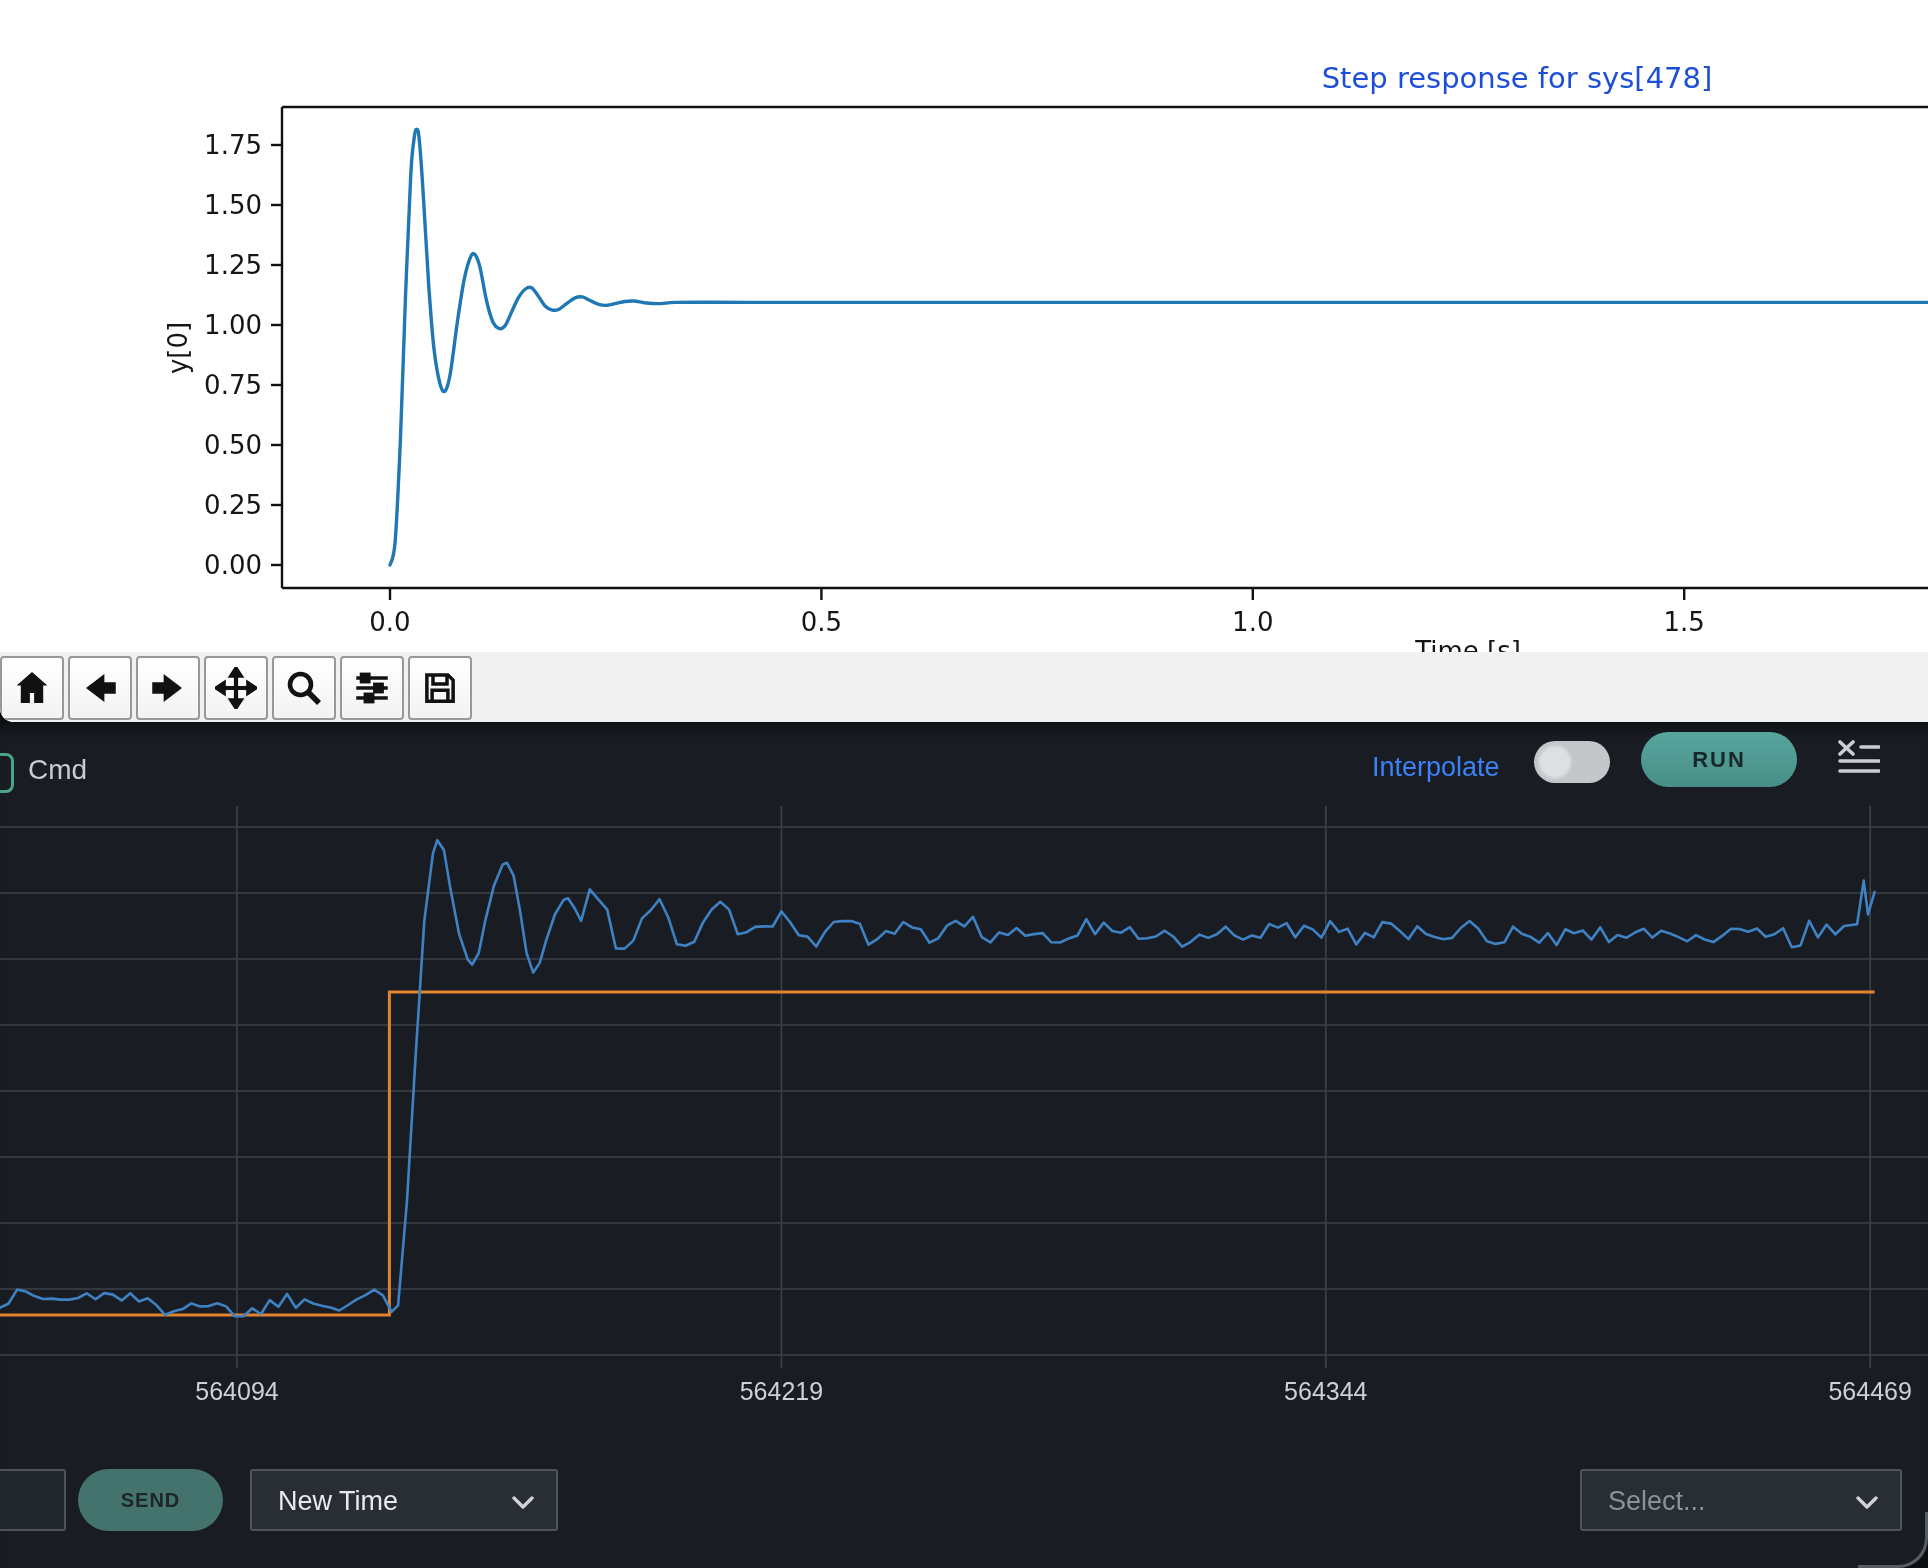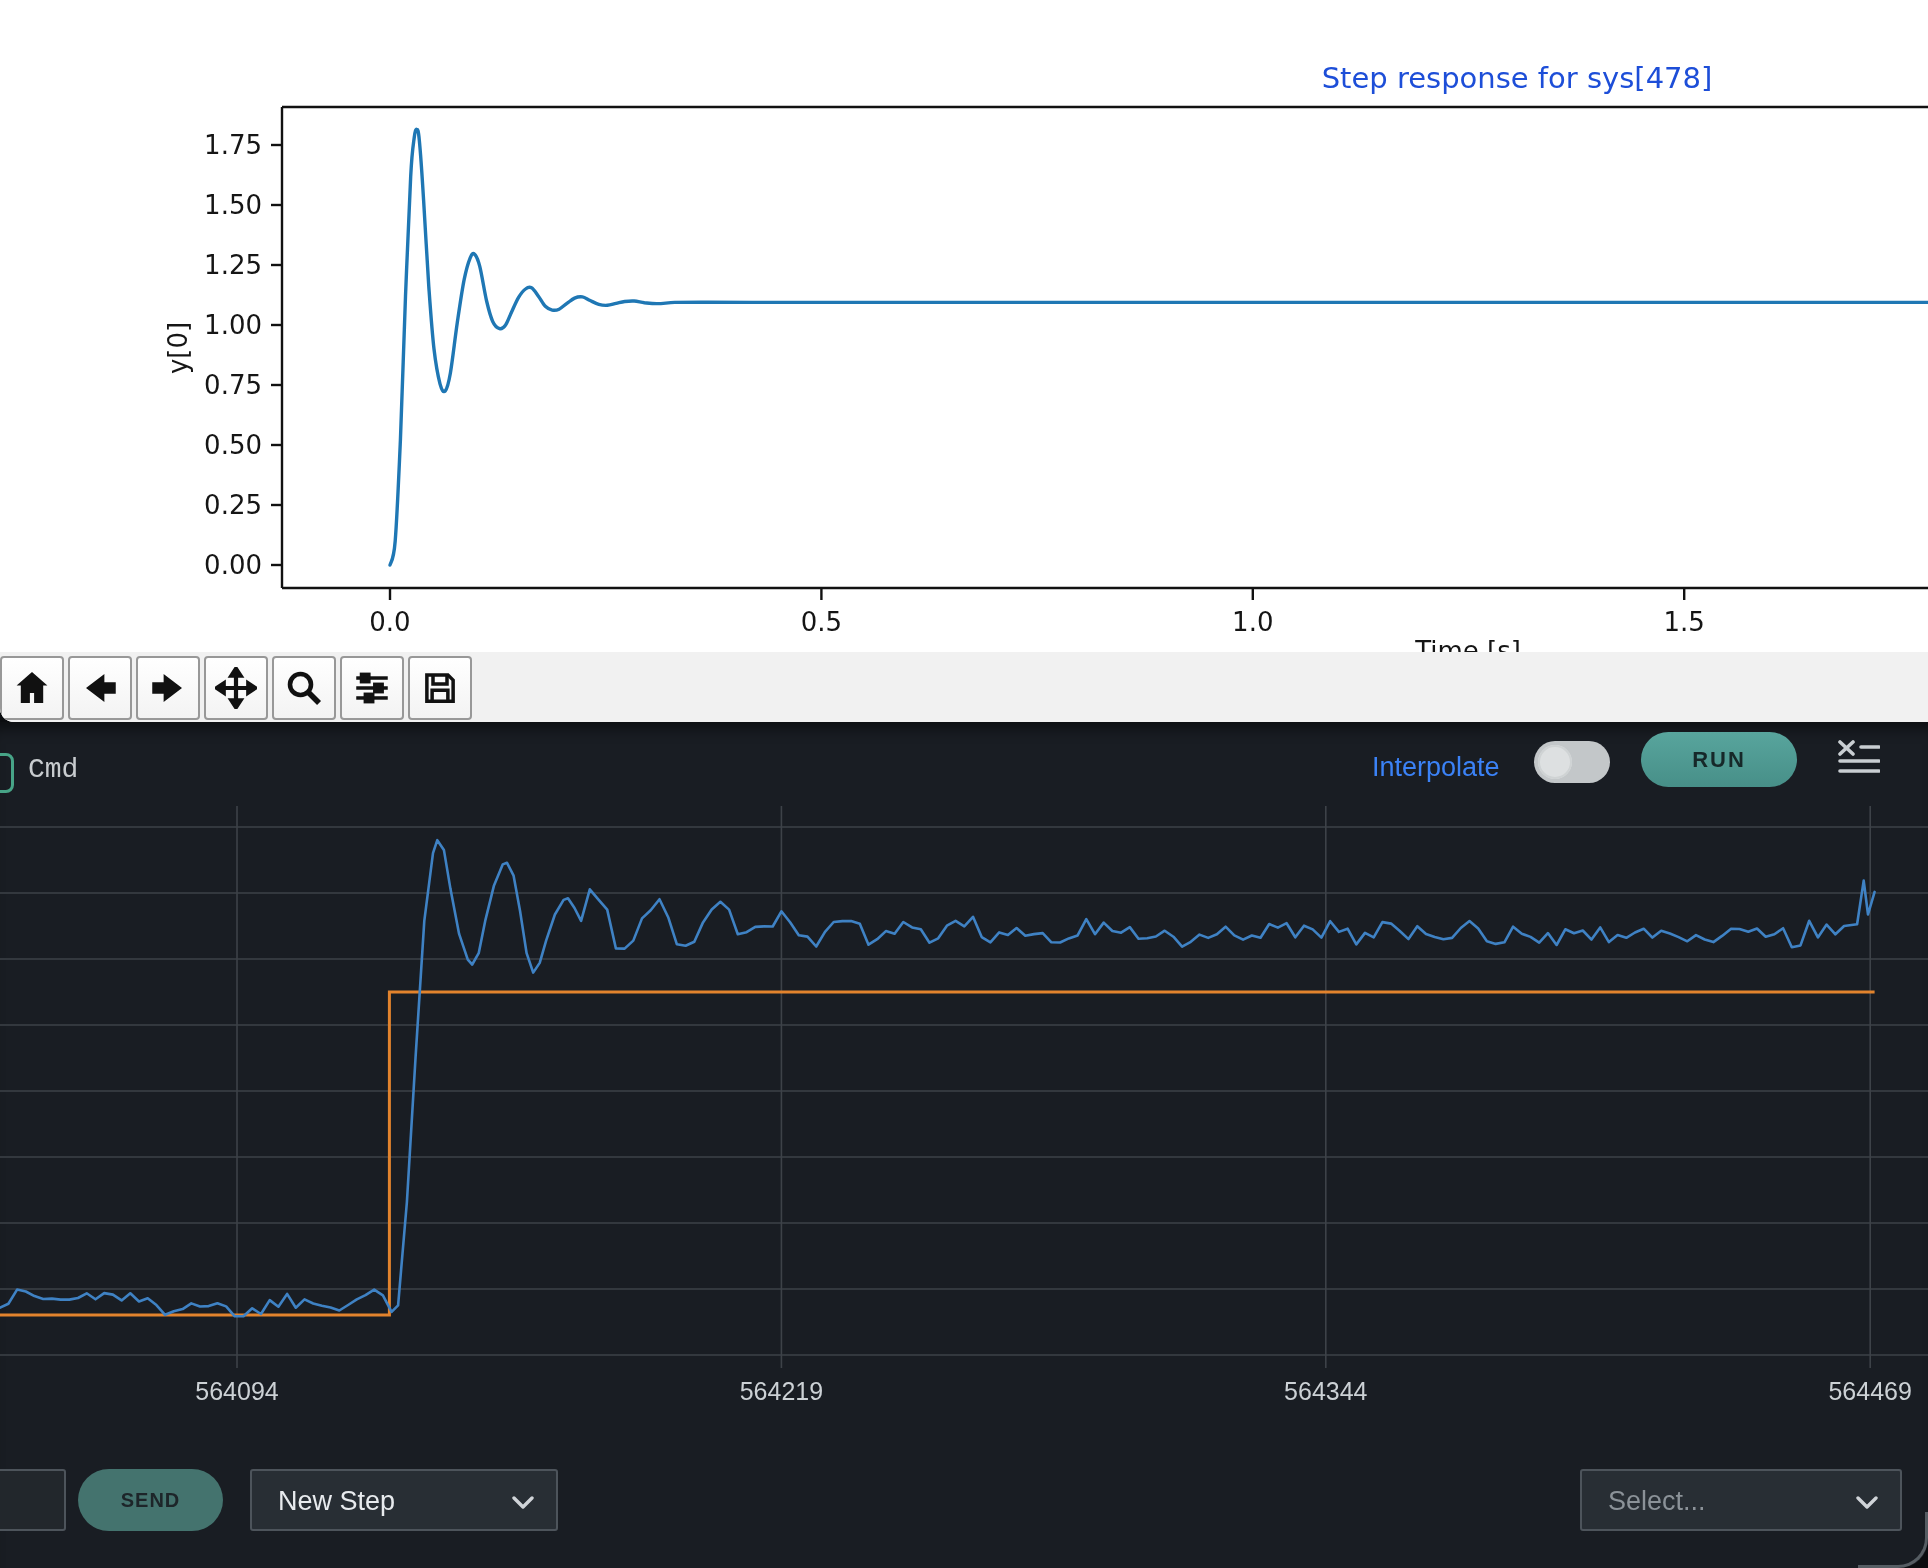--- a/index.html
+++ b/index.html
@@ -25,21 +25,21 @@
             border:2px solid #989898;border-radius:4px;box-sizing:border-box;
             display:flex;align-items:center;justify-content:center;padding:0;cursor:pointer;}
   .tool-btn svg{width:42px;height:42px;}
   
   .console-app{position:absolute;left:0;top:722px;width:1928px;height:846px;background:#191d23;
                border-bottom-right-radius:28px;
                box-shadow:inset 0 16px 14px -10px rgba(0,0,0,0.55);}
   .console-header{position:absolute;left:0;top:0;width:100%;height:84px;}
   .cmd-checkbox{position:absolute;left:-26px;top:31px;width:40px;height:40px;border:3px solid #47a487;
                 border-radius:8px;box-sizing:border-box;background:transparent;}
-  .cmd-label{position:absolute;left:28px;top:32px;font-size:28px;color:#c8cccf;font-family:Liberation Mono, monospace;}
+  .cmd-label{position:absolute;left:28px;top:32px;font-size:28px;color:#c8cccf;}
   .interp-label{position:absolute;left:1372px;top:30px;font-size:27px;color:#3b82f6;}
   .toggle{position:absolute;left:1534px;top:19px;width:76px;height:42px;background:#c3c7c9;
           border-radius:21px;}
   .toggle .knob{position:absolute;left:4px;top:4px;width:34px;height:34px;border-radius:50%;
                 background:#dde0e1;box-shadow:inset 0 0 0 2px #cfd3d4;}
   .run-btn{position:absolute;left:1641px;top:10px;width:156px;height:55px;border:none;
            border-radius:28px;background:linear-gradient(#58a59d,#478f88);
            font-family:"Liberation Sans",sans-serif;font-size:22px;font-weight:bold;
            letter-spacing:2px;color:#162829;cursor:pointer;}
   .clear-list{position:absolute;left:1836px;top:18px;width:44px;height:34px;cursor:pointer;}
@@ -203,21 +203,21 @@
             <line x1="4" y1="31" x2="43" y2="31"></line>
           </g>
         </svg>
       </span>
     </div>
 
     <div class="console-footer">
       <div class="cmd-input-stub"></div>
       <button class="send-btn">SEND</button>
       <div class="dd newline">
-        <span>New Step</span>
+        <span>New Time</span>
         <svg width="22" height="14" viewBox="0 0 22 14">
           <polyline points="2,2 11,11 20,2" fill="none" stroke="#d0d4d8" stroke-width="3.4" stroke-linecap="round" stroke-linejoin="round"></polyline>
         </svg>
       </div>
       <div class="dd portsel placeholder">
         <span>Select...</span>
         <svg width="22" height="14" viewBox="0 0 22 14">
           <polyline points="2,2 11,11 20,2" fill="none" stroke="#d0d4d8" stroke-width="3.4" stroke-linecap="round" stroke-linejoin="round"></polyline>
         </svg>
       </div>

